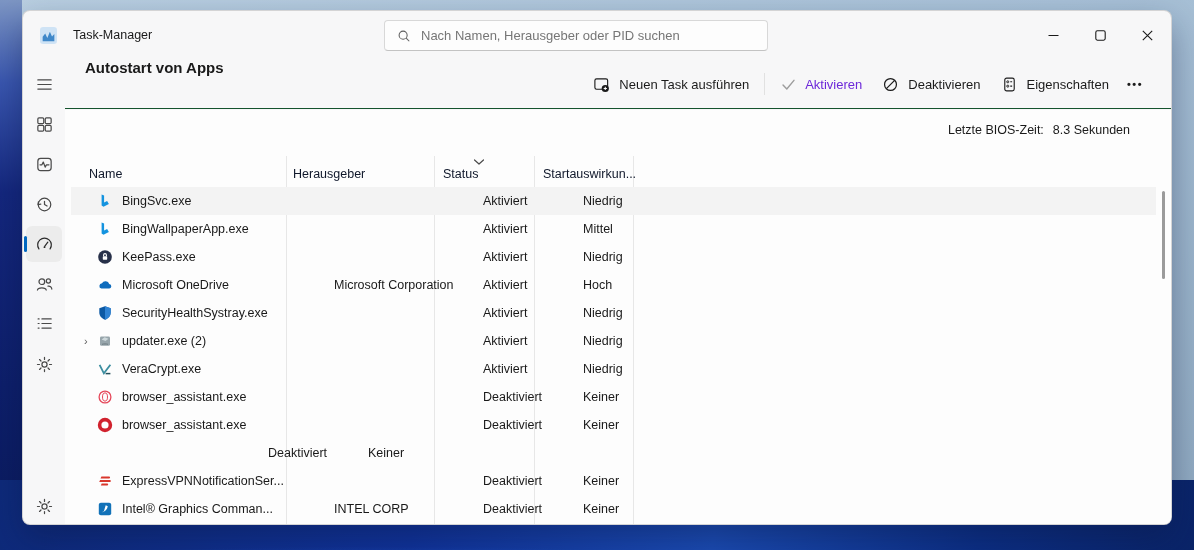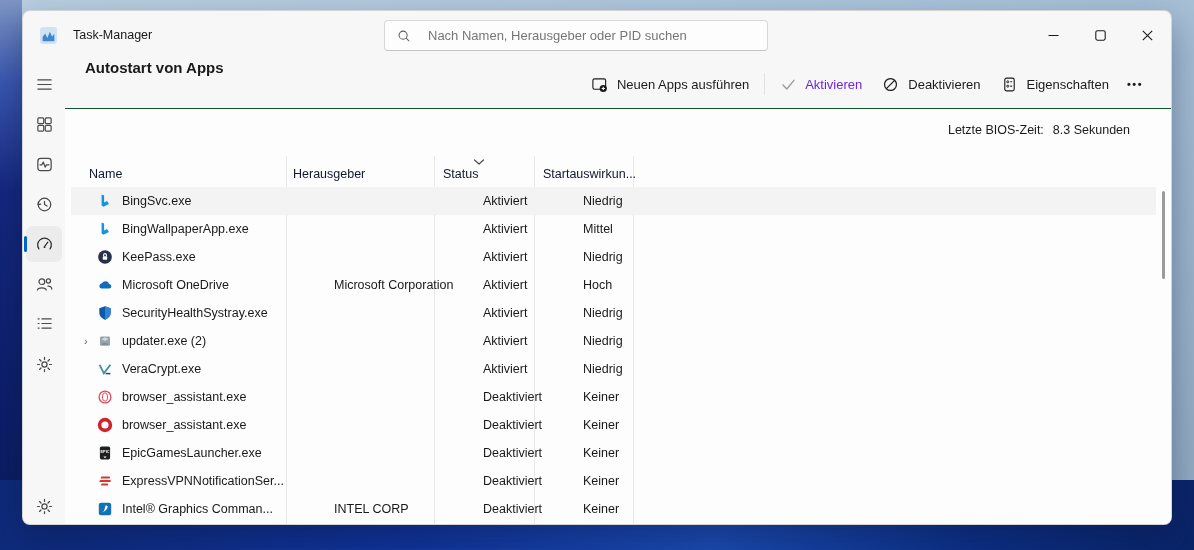--- a/index.html
+++ b/index.html
@@ -20,21 +20,21 @@
   .window { position:absolute; left:22px; top:10px; width:1150px; height:515px; z-index:1;
     background:#f7f7f8; border-radius:8px; border:1px solid rgba(0,0,0,.14);
     box-shadow:0 14px 34px rgba(10,20,60,.38); overflow:hidden; display:flex; flex-direction:column; }
 
   
   .titlebar { flex:0 0 48px; position:relative; display:flex; align-items:center; }
   .app-icon { margin-left:17px; width:17px; height:17px; }
   .tb-title { margin-left:16px; font-size:12.5px; color:#191919; }
   .searchbox { position:absolute; left:361px; top:9px; width:384px; height:31px;
     background:#fdfdfd; border:1px solid #d8d8d8; border-bottom-color:#c3c3c3; border-radius:4px;
-    display:flex; align-items:center; padding:0 12px; gap:17px; }
+    display:flex; align-items:center; padding:0 12px; gap:10px; }
   .search-ph { color:#767676; font-size:13px; white-space:nowrap; }
   .win-controls { position:absolute; right:0; top:0; height:48px; display:flex; }
   .win-btn { width:47px; height:100%; display:flex; align-items:center; justify-content:center; }
   .win-btn svg { stroke:#1a1a1a; stroke-width:1.1; fill:none; }
 
   
   .main { flex:1; display:flex; min-height:0; position:relative; }
   .sidebar { flex:0 0 42px; position:relative; }
   .sb-item { position:absolute; left:3px; width:36px; height:36px; border-radius:6px;
     display:flex; align-items:center; justify-content:center; color:#4a4a4a; }
@@ -185,21 +185,21 @@
       <div class="page-header">
         <span class="page-title">Autostart von Apps</span>
 
         <div class="toolbar">
           <div class="tb-btn">
             <svg viewBox="0 0 18 18">
               <rect x="2" y="3" width="13.5" height="11" rx="1.8" fill="none" stroke="#1b1b1b" stroke-width="1.2"></rect>
               <circle cx="13" cy="13.2" r="3.8" fill="#1b1b1b"></circle>
               <path d="M13 11.5v3.4M11.3 13.2h3.4" stroke="#fff" stroke-width="1.1"></path>
             </svg>
-            <span>Neuen Apps ausführen</span>
+            <span>Neuen Task ausführen</span>
           </div>
           <div class="tb-sep"></div>
           <div class="tb-btn disabled" aria-disabled="true">
             <svg viewBox="0 0 18 18">
               <path d="M3.2 9.6l4 4.2L14.8 4.6" stroke="#9d9d9d" stroke-width="1.5" fill="none" stroke-linecap="round" stroke-linejoin="round"></path>
             </svg>
             <span>Aktivieren</span>
           </div>
           <div class="tb-btn">
             <svg viewBox="0 0 18 18">
@@ -371,31 +371,20 @@
                       <circle cx="8" cy="8" r="5.4" stroke="#d1222e" stroke-width="3.6" fill="none"></circle>
                     </svg>
                   </span>
                   <span>browser_assistant.exe</span>
                 </div>
                 <div class="cell-pub"></div>
                 <div class="cell-status">Deaktiviert</div>
                 <div class="cell-impact">Keiner</div>
               </div>
               <div class="trow">
-                <div class="cell-name">
-                  <span class="chev"></span>
-                  <span class="ric">
-                    <svg viewBox="0 0 16 16">
-                      <rect x="2.9" y="1.6" width="10.2" height="12.8" rx="1.6" fill="#1f1f1f"></rect>
-                      <text x="8" y="7.6" font-size="3.8" fill="#fff" text-anchor="middle" font-weight="bold" font-family="Liberation Sans,sans-serif">EPIC</text>
-                      <path d="M6.4 11.4h3.2L8 13.2z" fill="#fff"></path>
-                    </svg>
-                  </span>
-                  <span>EpicGamesLauncher.exe</span>
-                </div>
                 <div class="cell-pub"></div>
                 <div class="cell-status">Deaktiviert</div>
                 <div class="cell-impact">Keiner</div>
               </div>
               <div class="trow">
                 <div class="cell-name">
                   <span class="chev"></span>
                   <span class="ric">
                     <svg viewBox="0 0 16 16">
                       <g fill="#d9372c">

